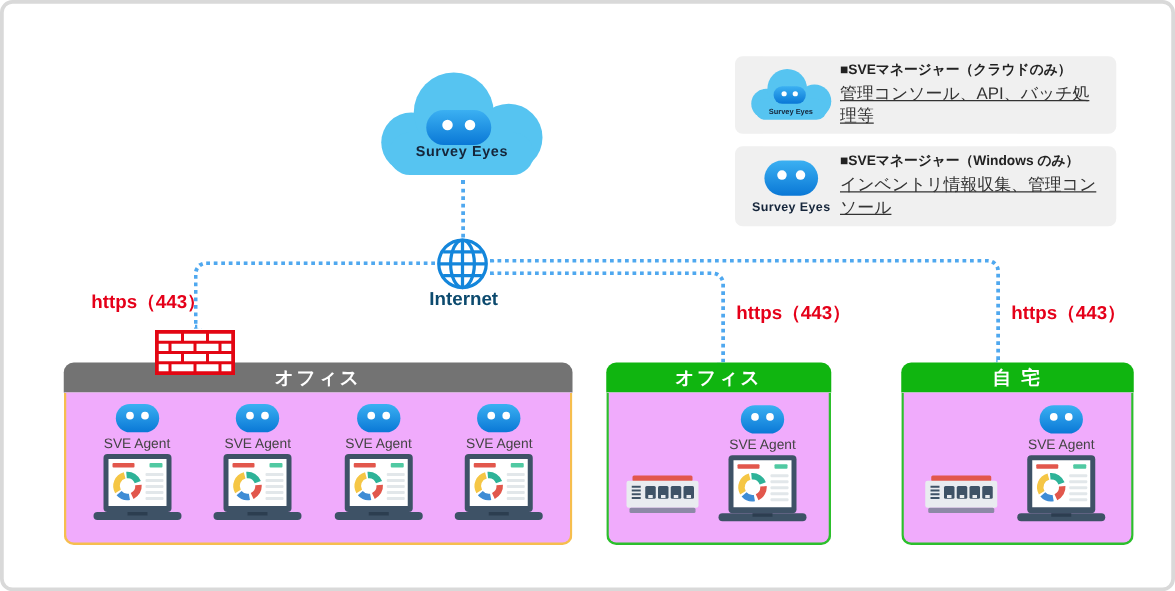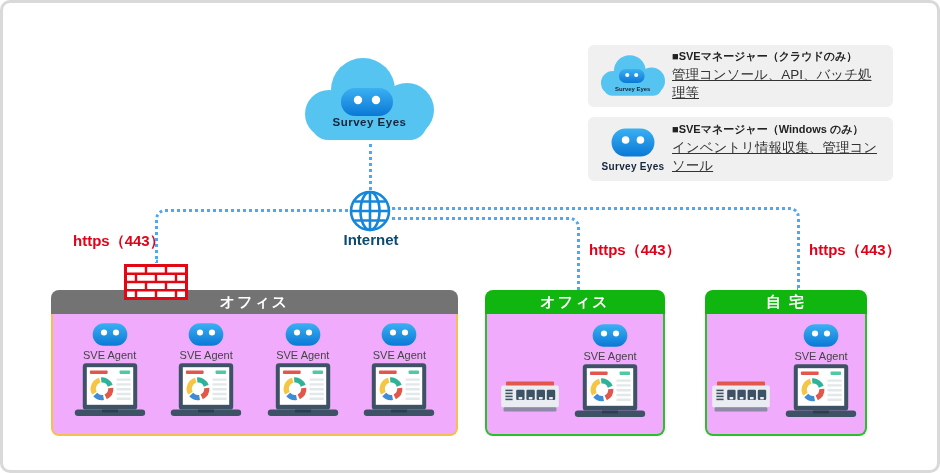--- a/index.html
+++ b/index.html
@@ -64,21 +64,21 @@
     height:24px; display:flex; align-items:center; justify-content:center;
     border-radius:8px 8px 0 0; color:#fff; font-size:15px; font-weight:bold;
     letter-spacing:2px;
   }
   .zone-body {
     background:#f0abfc; height:122px; border-radius:0 0 8px 8px; border:2px solid;
     border-top:none;
   }
   .zone.office { left:48px;  width:407px; }
   .zone.satellite { left:482px; width:180px; }
-  .zone.home { left:702px; width:162px; }
+  .zone.home { left:718px; width:186px; }
   .zone.office .zone-header { background:#737373; }
   .zone.office .zone-body   { border-color:#f6be4e; }
   .zone.green .zone-header  { background:#10b510; }
   .zone.green .zone-body    { border-color:#2cbf2c; }
 
   .office-row { display:flex; justify-content:space-evenly; padding-top:7px; }
   .agent-unit { display:flex; flex-direction:column; align-items:center; }
   .agent-label { font-size:11px; color:#444; margin:1px 0 2px 0; }
   .remote-row {
     display:flex; justify-content:center; align-items:flex-end;

